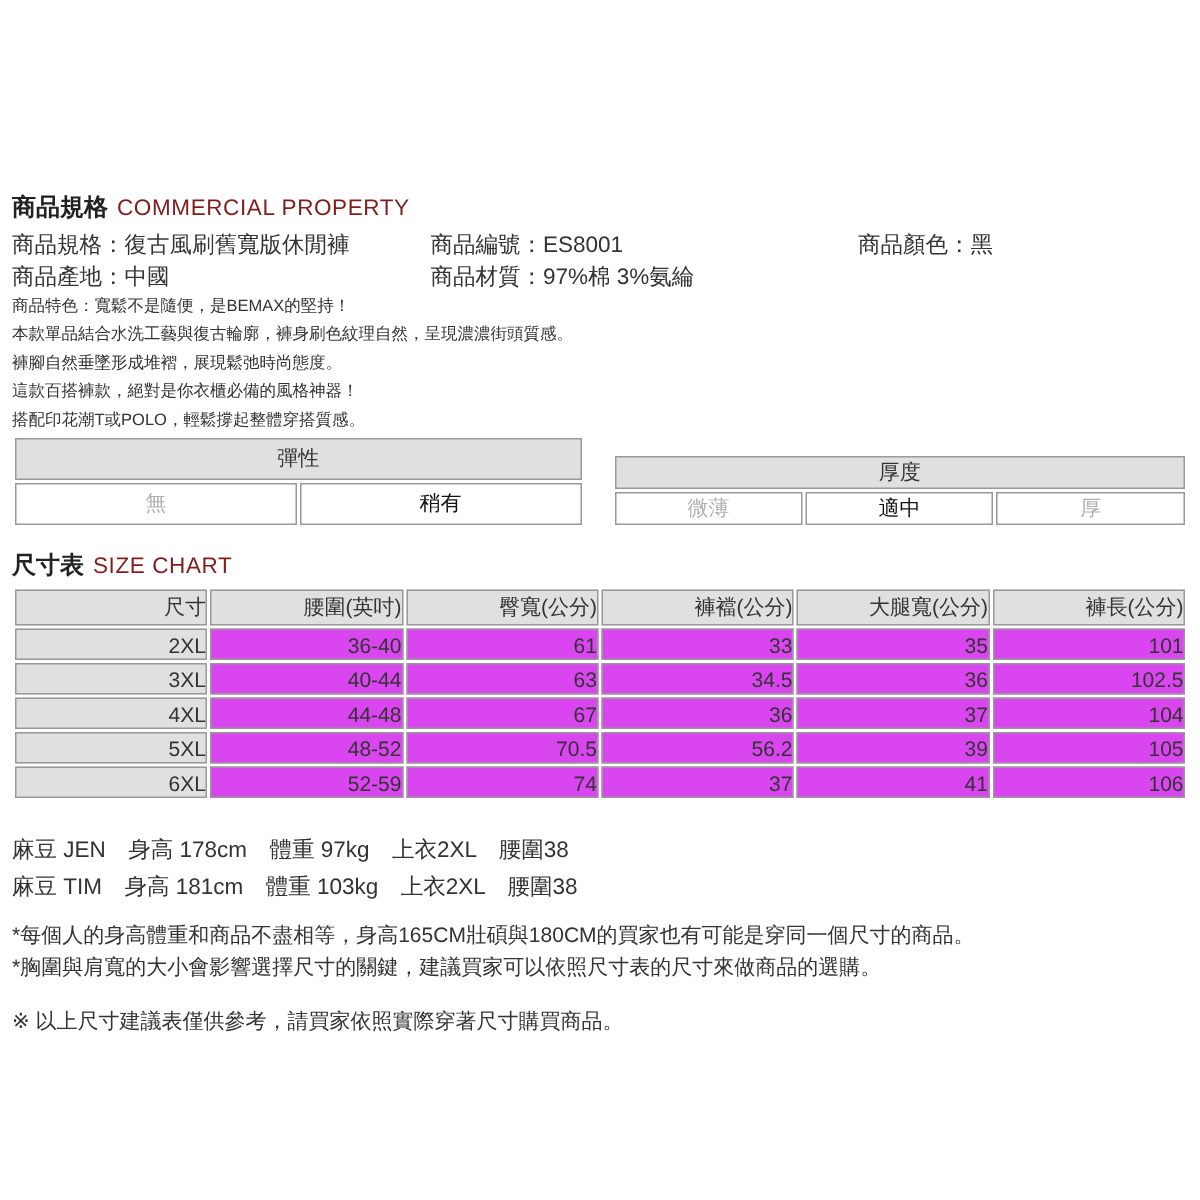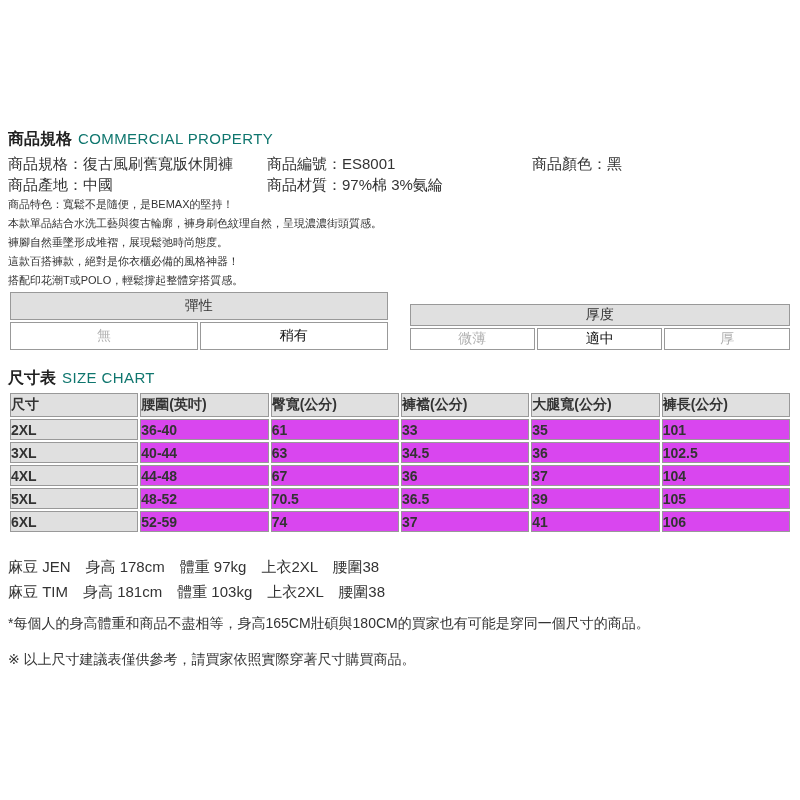--- a/index.html
+++ b/index.html
@@ -6,26 +6,26 @@
   body {
     width: 800px; height: 800px;
     background: #ffffff;
     font-family: "Liberation Sans", "DejaVu Sans", sans-serif;
     color: #333333;
     overflow: hidden;
   }
   .content { padding: 0 8px; }
 
   .sec-heading { margin: 0; font-size: 16px; line-height: 20px; font-weight: bold; color: #222; }
-  .sec-heading .en { font-weight: normal; color: #0f766e; font-size: 15px; margin-left: 6px; letter-spacing: 0.4px; }
+  .sec-heading .en { font-weight: normal; color: #7f1d1d; font-size: 15px; margin-left: 6px; letter-spacing: 0.4px; }
   #spec-heading { margin-top: 129px; }
   #size-heading { margin-top: 16px; }
 
   .fields { margin-top: 4px; font-size: 15px; }
-  .field-row { display: grid; grid-template-columns: 259px 265px 1fr; line-height: 21px; }
+  .field-row { display: grid; grid-template-columns: 259px 265px 1fr; line-height: 21px; gap: 20px; }
 
   .features { font-size: 11px; line-height: 19px; }
 
   .attr-wrap { display: flex; gap: 18px; width: 784px; }
   table.attr { border-collapse: separate; border-spacing: 2px; table-layout: fixed; }
   table.attr.left  { width: 387px; }
   table.attr.right { width: 390px; margin-top: 12px; }
   table.attr th, table.attr td {
     border: 1px solid #999999; padding: 0; height: 20px;
     text-align: center; vertical-align: middle; font-size: 14px; font-weight: normal;
@@ -33,21 +33,21 @@
   table.attr th { background: #e0e0e0; color: #333; }
   .muted  { color: #b0b0b0; }
   .strong { font-weight: bold; color: #111; }
 
   table.size {
     border-collapse: separate; border-spacing: 2px;
     width: 784px; margin-top: 3px; table-layout: fixed;
   }
   table.size th, table.size td {
     border: 1px solid #999999; padding: 0;
-    text-align: left; vertical-align: middle; font-size: 14px; font-weight: bold;
+    text-align: right; vertical-align: middle; font-size: 14px; font-weight: normal;
   }
   table.size thead th { background: #e0e0e0; height: 22px; color: #333; }
   table.size td { height: 19px; background: #d946ef; }
   table.size td.size-col { background: #e0e0e0; }
 
   .models { margin-top: 20px; font-size: 15px; line-height: 25px; }
   .footnotes { margin-top: 9px; font-size: 14px; line-height: 21px; }
   .note { margin-top: 16px; font-size: 14px; line-height: 18px; }
 </style>
 </head>
@@ -139,21 +139,21 @@
         <td>44-48</td>
         <td>67</td>
         <td>36</td>
         <td>37</td>
         <td>104</td>
       </tr>
       <tr>
         <td class="size-col">5XL</td>
         <td>48-52</td>
         <td>70.5</td>
-        <td>36.5</td>
+        <td>56.2</td>
         <td>39</td>
         <td>105</td>
       </tr>
       <tr>
         <td class="size-col">6XL</td>
         <td>52-59</td>
         <td>74</td>
         <td>37</td>
         <td>41</td>
         <td>106</td>
@@ -161,17 +161,18 @@
     </tbody>
   </table>
 
   <div class="models">
     <div>麻豆 JEN　身高 178cm　體重 97kg　上衣2XL　腰圍38</div>
     <div>麻豆 TIM　身高 181cm　體重 103kg　上衣2XL　腰圍38</div>
   </div>
 
   <div class="footnotes">
     <div>*每個人的身高體重和商品不盡相等，身高165CM壯碩與180CM的買家也有可能是穿同一個尺寸的商品。</div>
+    <div>*胸圍與肩寬的大小會影響選擇尺寸的關鍵，建議買家可以依照尺寸表的尺寸來做商品的選購。</div>
   </div>
 
   <div class="note">※ 以上尺寸建議表僅供參考，請買家依照實際穿著尺寸購買商品。</div>
 
 </div>
 
 </body></html>

